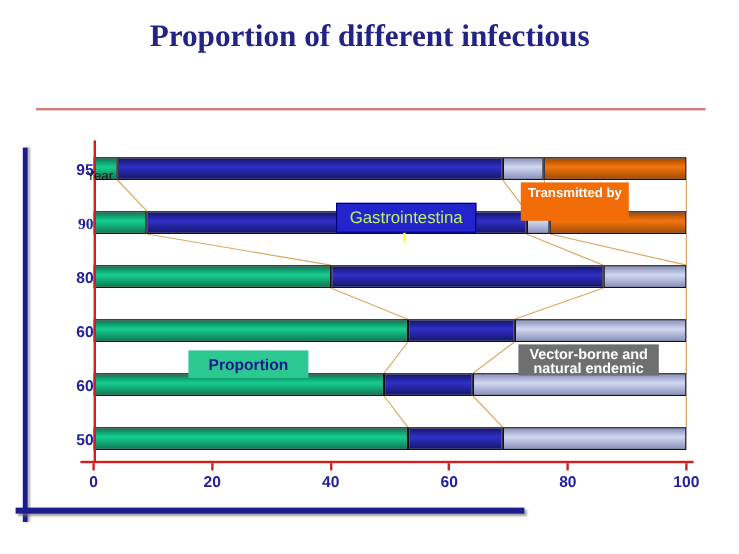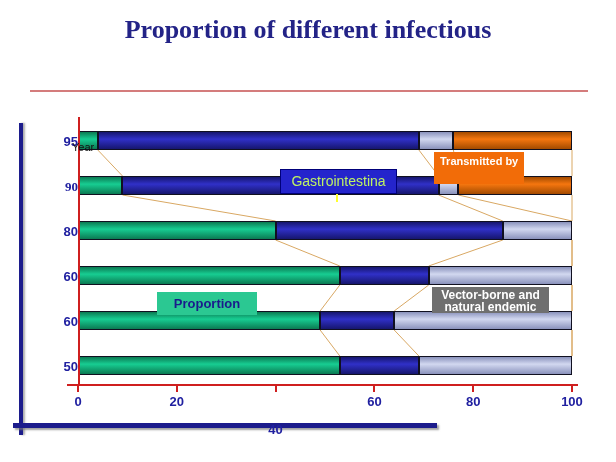--- a/index.html
+++ b/index.html
@@ -105,21 +105,21 @@
       <div class="ylab" style="top: 357px;">50</div>
       <div class="ylab" style="top: 312px;">60</div>
       <div class="ylab" style="top: 267px;">60</div>
       <div class="ylab" style="top: 222px;">80</div>
       <div class="ylab" style="top: 177px; font-family: Liberation Serif, serif;">90</div>
       <div class="ylab" style="top: 132px;">95</div>
     </div>
   <div id="xlabels">
       <div class="xlab" style="left: 58px;">0</div>
       <div class="xlab" style="left: 156.8px;">20</div>
-      <div class="xlab" style="left: 255.6px; margin-top: 28px;">40</div>
+      <div class="xlab" style="left: 255.6px;">40</div>
       <div class="xlab" style="left: 354.4px;">60</div>
       <div class="xlab" style="left: 453.2px;">80</div>
       <div class="xlab" style="left: 552px;">100</div>
     </div>
   <div id="xticks">
       <div class="xtick" style="left: 77px;"></div>
       <div class="xtick" style="left: 175.8px;"></div>
       <div class="xtick" style="left: 274.6px;"></div>
       <div class="xtick" style="left: 373.4px;"></div>
       <div class="xtick" style="left: 472.2px;"></div>

